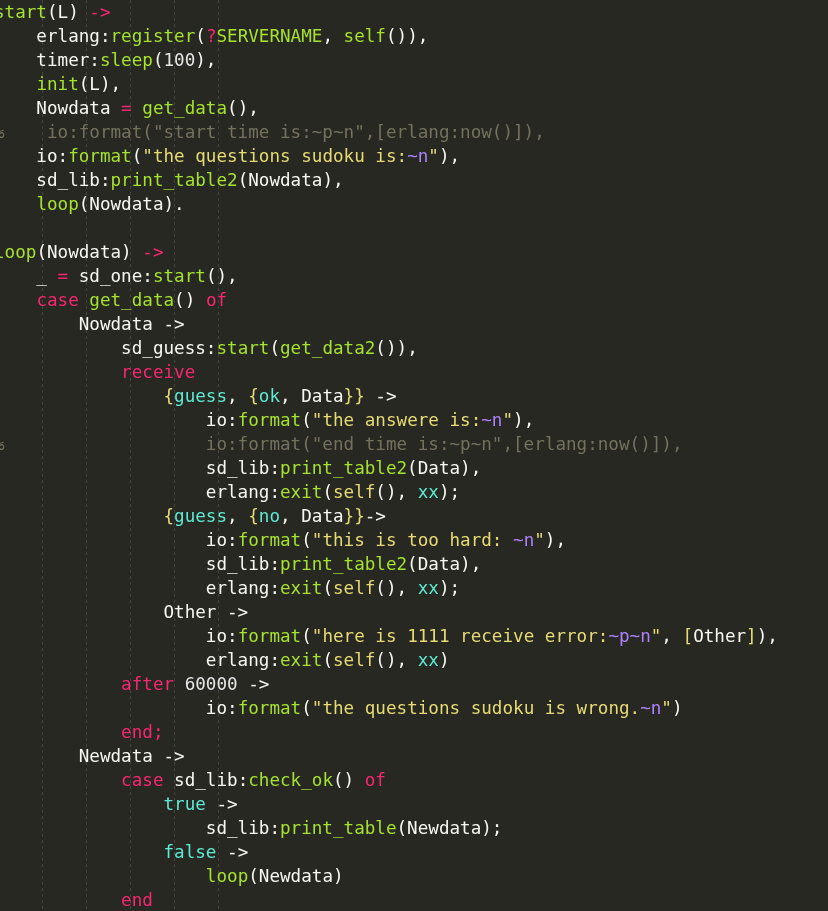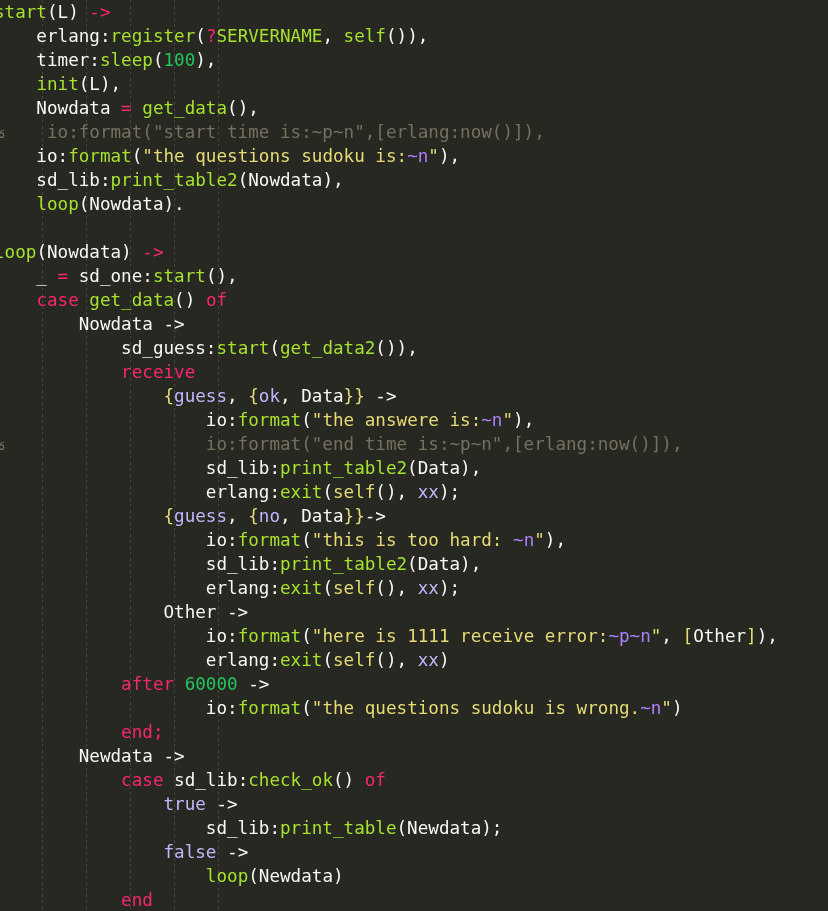--- a/index.html
+++ b/index.html
@@ -61,22 +61,22 @@
   .line {
     height: 24px;
     white-space: pre;
     color: #f8f8f2;
   }
 
   
   .kw      { color: #f92672; }  
   .fun     { color: #a6e22e; }  
   .var     { color: #f8f8f2; }  
-  .atom    { color: #c4b5fd; }  
-  .num     { color: #22c55e; text-align: center; }  
+  .atom    { color: #5eead4; }  
+  .num     { color: #e5e5e5; text-align: center; }  
   .str     { color: #e6db74; }  
   .esc     { color: #ae81ff; }  
   .cmt     { color: #75715e; }  
   .bif     { color: #e6db74; }  
   .punct   { color: #f8f8f2; }
   .brace   { color: #e6db74; }
 </style>
 </head>
 <body>
 

